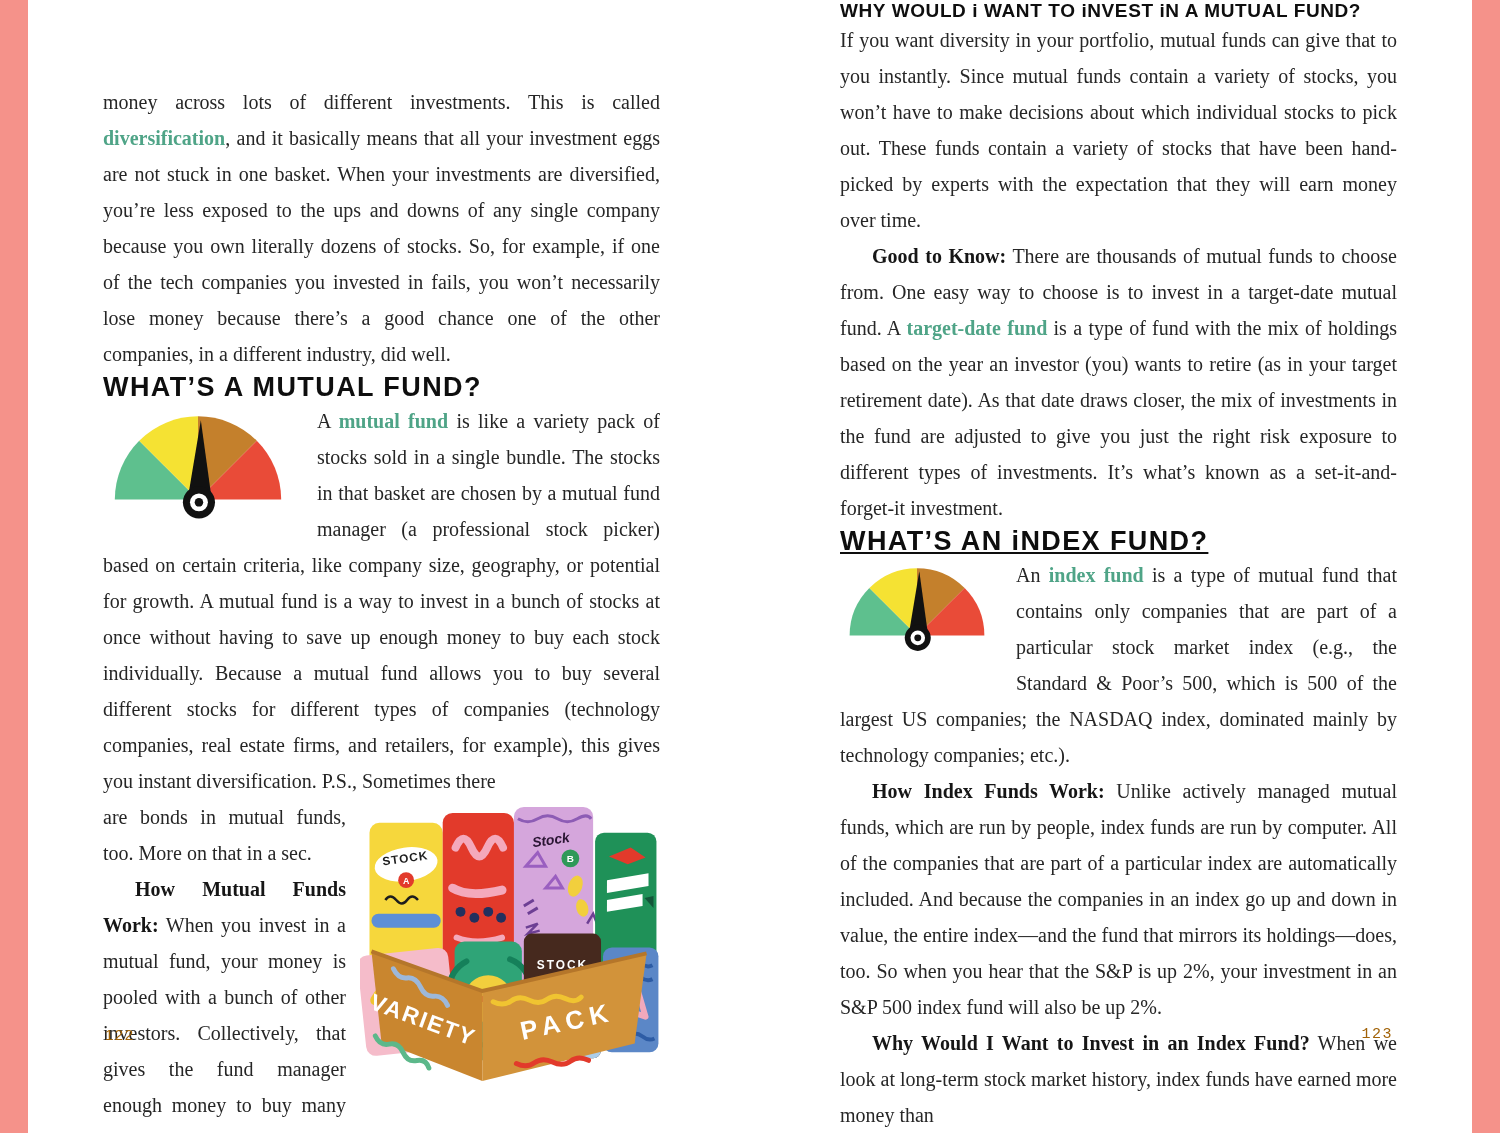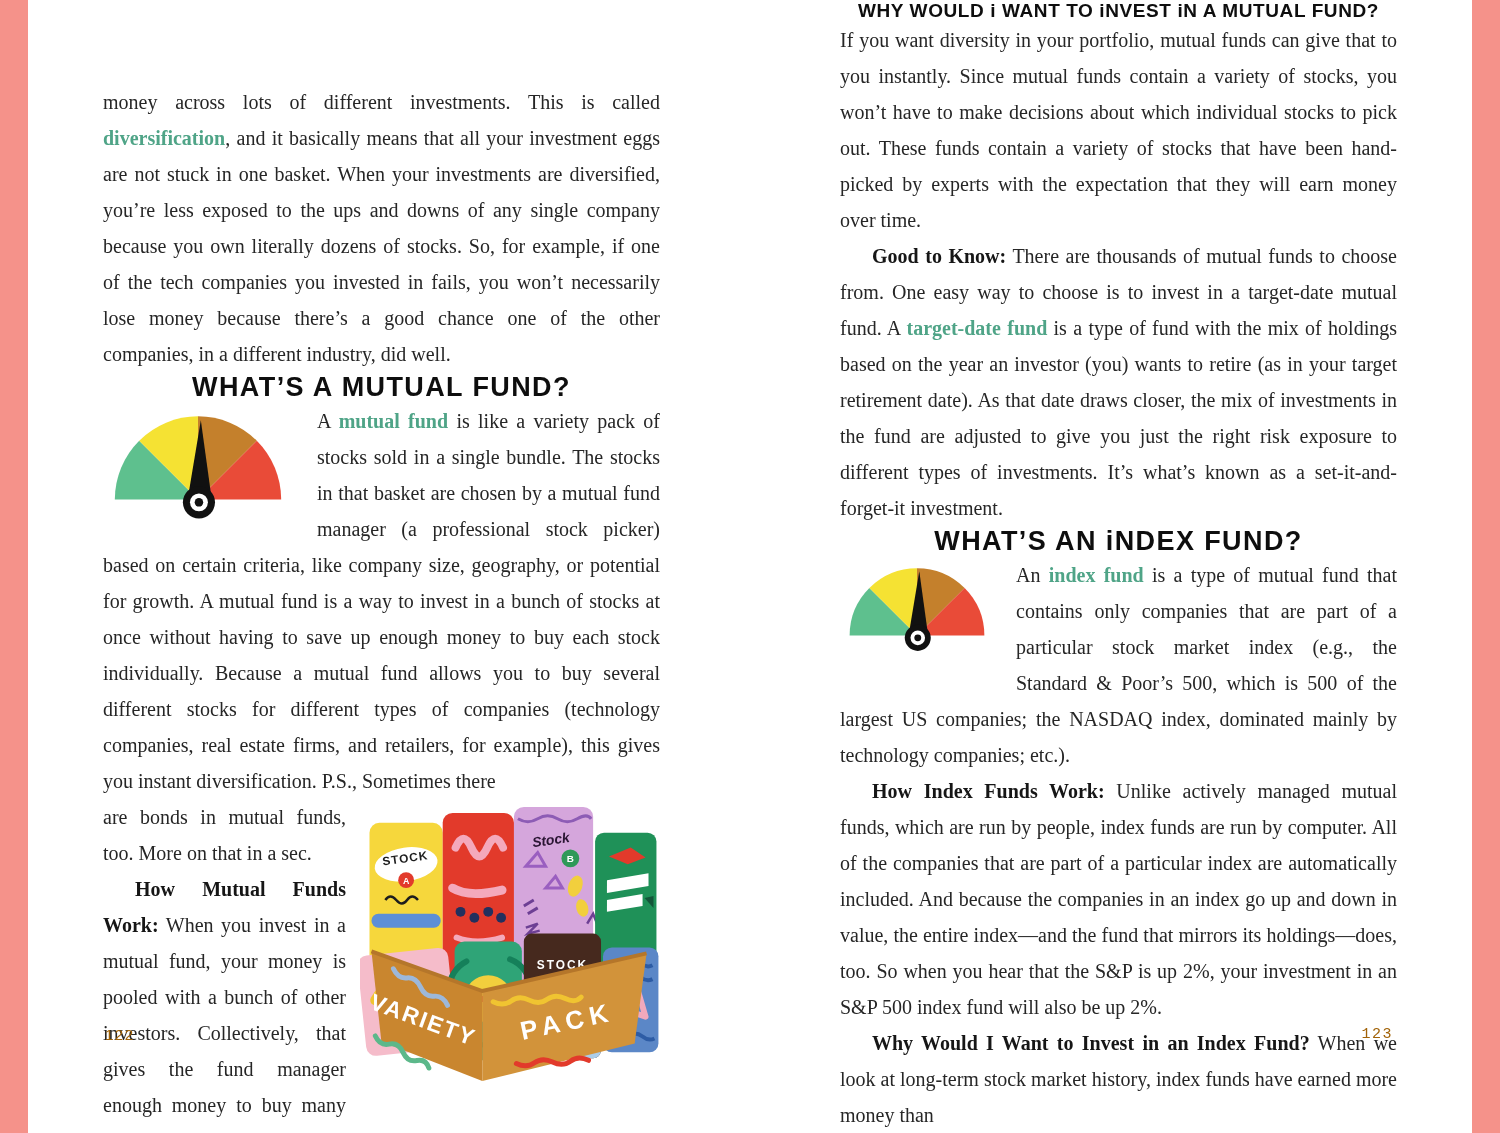--- a/index.html
+++ b/index.html
@@ -8,26 +8,26 @@
   .band{position:absolute;top:0;bottom:0;width:28px;background:#f5928a;}
   .band-left{left:0;}
   .band-right{right:0;}
   .page{position:absolute;top:0;height:1133px;}
   .page-left{left:103px;width:557px;}
   .page-right{left:840px;width:557px;}
   p.body{font-size:20px;line-height:36px;text-align:justify;margin:0;color:#262626;}
   p.indent{text-indent:32px;}
   b.lead{font-weight:bold;color:#161616;}
   .term{font-weight:bold;}
-  h2.hand{font-family:"Liberation Sans",sans-serif;font-weight:bold;text-align:center;
+  h2.hand{font-family:"Liberation Sans",sans-serif;font-weight:bold;
           color:#0e0e0e;margin:0;}
   .h-big{font-size:27px;letter-spacing:1.4px;}
   .h-left1{margin-top:40px;margin-bottom:12px;}
   .h-right1{margin-top:86px;margin-bottom:8px;font-size:19px;letter-spacing:0.6px;}
-  .h-right2{margin-top:36px;margin-bottom:12px;}
+  .h-right2{margin-top:36px;margin-bottom:12px;text-decoration:underline;}
   .gauge-float{float:left;width:198px;height:114px;margin:2px 16px 4px 0;}
   .gauge-float svg{display:block;width:190px;height:121px;}
   .gauge-float-sm{float:left;width:160px;height:112px;margin:2px 16px 4px 0;}
   .gauge-float-sm svg{display:block;width:154px;height:98px;}
   .pack-float{float:right;width:300px;height:282px;margin:4px 0 6px 14px;}
   .pack-float svg{display:block;width:300px;height:282px;}
   .page-num{position:absolute;top:1026px;font-family:"Liberation Sans",sans-serif;
             font-size:15px;letter-spacing:1.5px;color:#a16207;}
   .num-left{left:2px;}
   .num-right{right:4px;font-family:Liberation Mono, monospace;}

